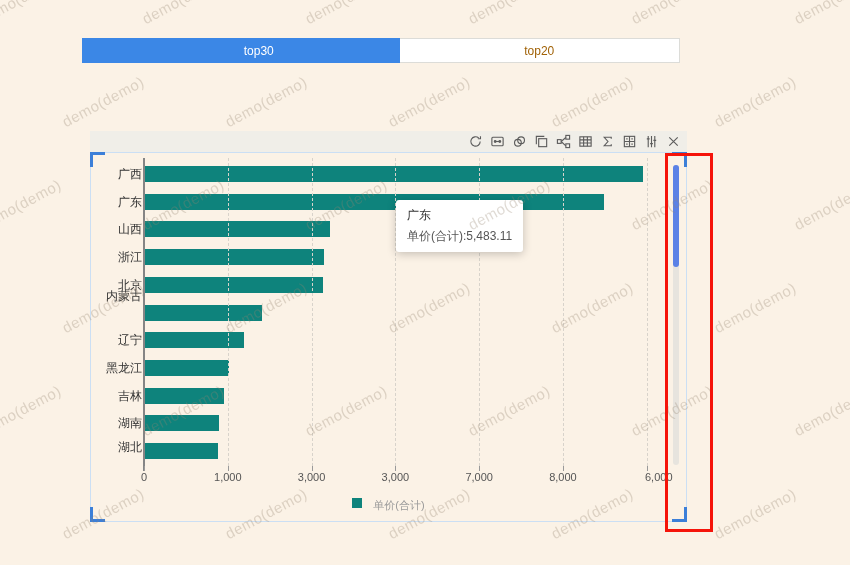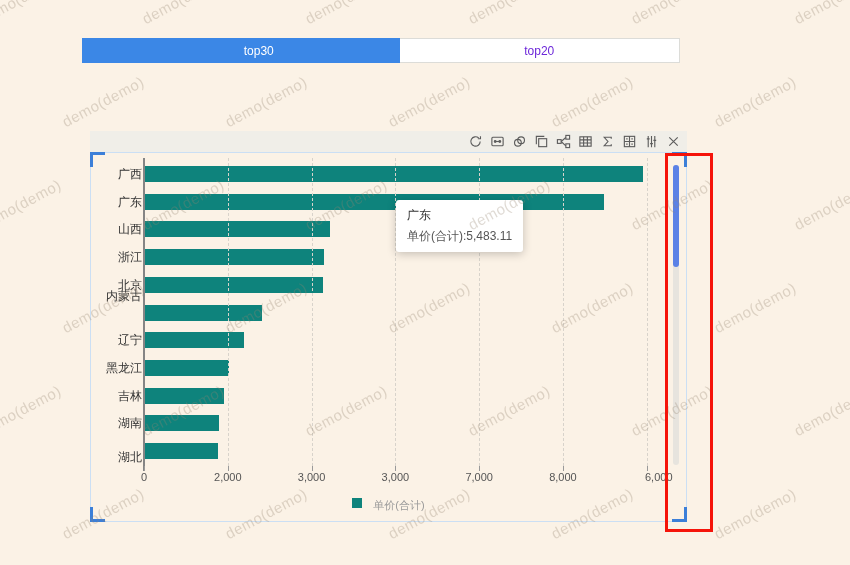--- a/index.html
+++ b/index.html
@@ -6,21 +6,21 @@
   body{width:850px;height:565px;overflow:hidden;font-family:"Liberation Sans",sans-serif;}
   .page{position:relative;width:850px;height:565px;background:#FBF2E6;overflow:hidden;}
 
   
   .wm-layer{position:absolute;inset:0;z-index:6;pointer-events:none;overflow:hidden;}
   .wm{position:absolute;transform:rotate(-28deg);font-size:15px;color:rgba(148,134,114,0.30);
       white-space:nowrap;letter-spacing:.5px;}
 
   
   .tabbar{position:absolute;left:82px;top:38px;width:598px;height:25px;display:flex;z-index:2;}
-  .tab{flex:1;display:flex;align-items:center;justify-content:center;font-size:12px;color:#6d28d9;
+  .tab{flex:1;display:flex;align-items:center;justify-content:center;font-size:12px;color:#a16207;
        background:#fff;border:1px solid #dcdcd8;border-left:none;cursor:pointer;box-sizing:border-box;}
   .tab:first-child{border-left:1px solid #dcdcd8;padding-left:36px;}
   .tab.active{background:#3B87E6;border-color:#3B87E6;color:#fff;}
 
   
   .widget{position:absolute;left:90px;top:131px;width:597px;height:391px;z-index:2;}
   .toolbar{position:absolute;left:0;top:0;right:0;height:21px;background:#F0EEE8;}
   .tools{position:absolute;right:5px;top:0;height:21px;display:flex;align-items:center;gap:5px;}
   .tool{width:17px;height:17px;display:flex;align-items:center;justify-content:center;cursor:pointer;}
   .tool svg{stroke:#5c5c5c;fill:none;stroke-width:1.2;}
@@ -155,27 +155,27 @@
           <div class="ylab" style="top: 131px;">内蒙古</div>
           <div class="bar" style="top: 146.5px; width: 117.3px; background: rgb(14, 131, 124);"></div>
           <div class="ylab" style="top: 175.2px;">辽宁</div>
           <div class="bar" style="top: 174.2px; width: 98.9px; background: rgb(14, 131, 124);"></div>
           <div class="ylab" style="top: 202.9px;">黑龙江</div>
           <div class="bar" style="top: 201.9px; width: 83.8px; background: rgb(14, 131, 124);"></div>
           <div class="ylab" style="top: 230.6px;">吉林</div>
           <div class="bar" style="top: 229.6px; width: 79.2px; background: rgb(14, 131, 124);"></div>
           <div class="ylab" style="top: 258.3px;">湖南</div>
           <div class="bar" style="top: 257.3px; width: 74.2px; background: rgb(14, 131, 124);"></div>
-          <div class="ylab" style="top: 292px;">湖北</div>
+          <div class="ylab" style="top: 282px;">湖北</div>
           <div class="bar" style="top: 285px; width: 72.9px; background: rgb(14, 131, 124);"></div>
           <div class="tick" style="left: 0px;"></div>
           <div class="xlab" style="left: 0px;">0</div>
           <div class="gridline" style="left: 83.7925px;"></div>
           <div class="tick" style="left: 83.7925px;"></div>
-          <div class="xlab" style="left: 83.7925px;">2,000</div>
+          <div class="xlab" style="left: 83.7925px;">1,000</div>
           <div class="gridline" style="left: 167.585px;"></div>
           <div class="tick" style="left: 167.585px;"></div>
           <div class="xlab" style="left: 167.585px;">3,000</div>
           <div class="gridline" style="left: 251.378px;"></div>
           <div class="tick" style="left: 251.378px;"></div>
           <div class="xlab" style="left: 251.378px;">3,000</div>
           <div class="gridline" style="left: 335.17px;"></div>
           <div class="tick" style="left: 335.17px;"></div>
           <div class="xlab" style="left: 335.17px;">7,000</div>
           <div class="gridline" style="left: 418.963px;"></div>

